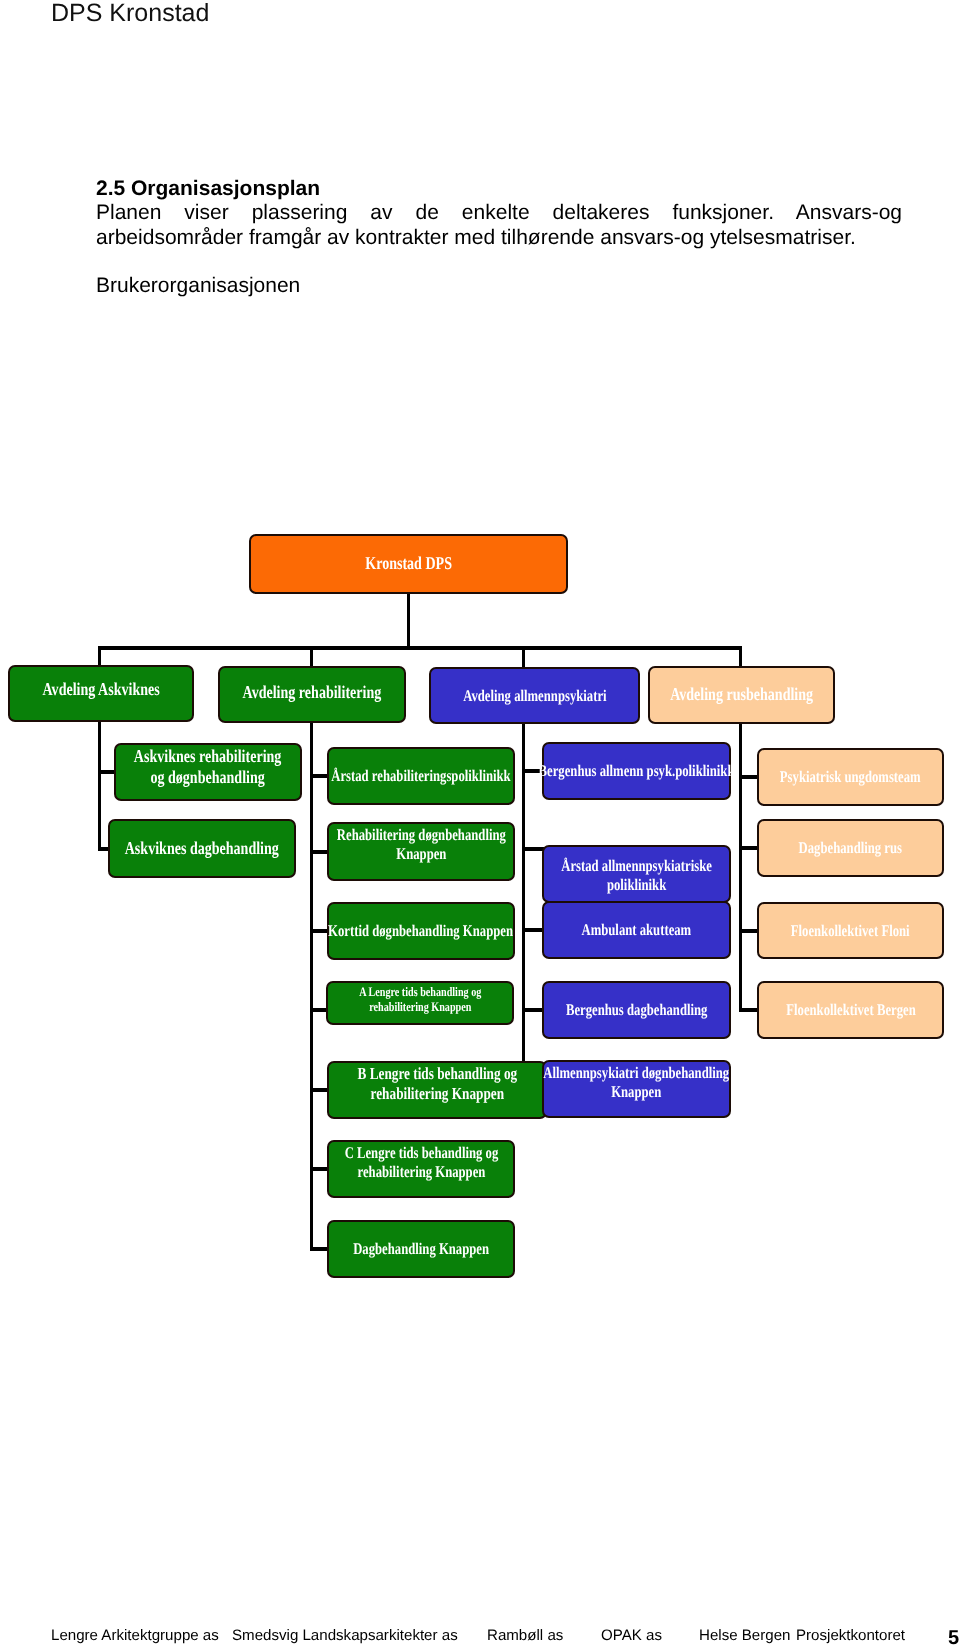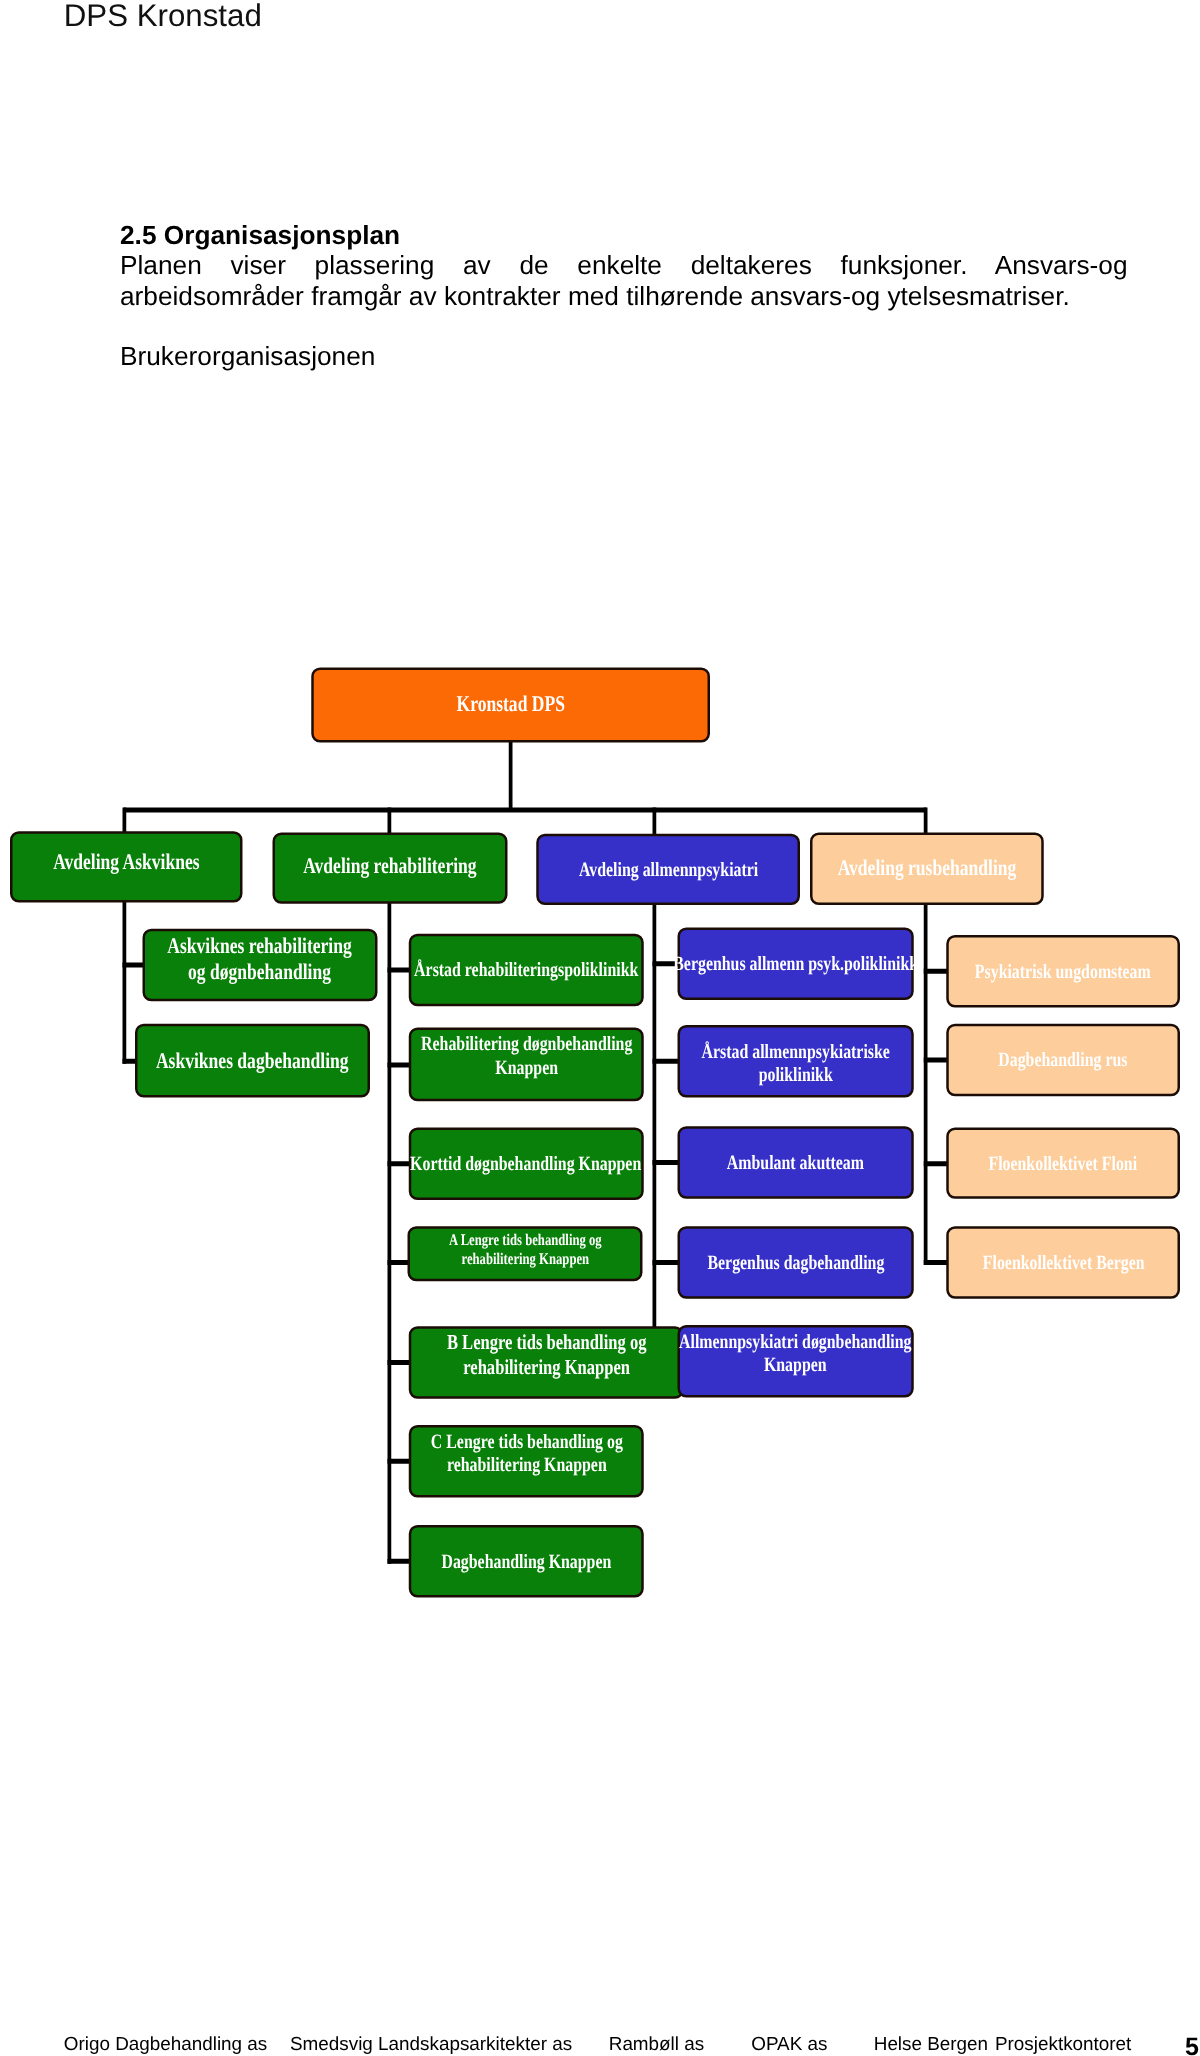--- a/index.html
+++ b/index.html
@@ -20,21 +20,21 @@
   .node .tx{display:inline-block;transform:scaleX(0.78);}
   .lnk{position:absolute;background:#000000;}
   .node.root{background:#FC6A05;}
   .node.green{background:#098009;}
   .node.blue{background:#3630C8;}
   .node.peach{background:#FDCD9B;}
   .node.up5{padding-bottom:19px;}
   .node.up4{padding-bottom:15px;}
   .node.up3{padding-bottom:13px;}
   .node.two{align-items:flex-start;padding-top:1px;}
-  .node.two.dn8{padding-top:9px;}
+  .node.two.dn8{padding-top:9px;margin-top:25px;}
 </style>
 </head>
 <body>
 
 <div class="page">
 
   <div id="doc-header">DPS Kronstad</div>
 
   <div id="sec-title">2.5 Organisasjonsplan</div>
   <div id="body-para">Planen viser plassering av de enkelte deltakeres funksjoner. Ansvars-og arbeidsområder framgår av kontrakter med tilhørende ansvars-og ytelsesmatriser.</div>
@@ -91,21 +91,21 @@
     <div class="node blue two" style="left:542px;top:1060px;width:189px;height:58px;font-size:16.3px"><span class="tx">Allmennpsykiatri døgnbehandling
 Knappen</span></div>
     <div class="node peach up3" style="left:648px;top:666px;width:187px;height:58px;font-size:18px"><span class="tx">Avdeling rusbehandling</span></div>
     <div class="node peach" style="left:757px;top:748px;width:187px;height:58px;font-size:16.3px"><span class="tx">Psykiatrisk ungdomsteam</span></div>
     <div class="node peach" style="left:757px;top:819px;width:187px;height:58px;font-size:16.3px"><span class="tx">Dagbehandling rus</span></div>
     <div class="node peach" style="left:757px;top:902px;width:187px;height:57px;font-size:16.3px"><span class="tx">Floenkollektivet Floni</span></div>
     <div class="node peach up3" style="left:757px;top:981px;width:187px;height:58px;font-size:16.3px"><span class="tx">Floenkollektivet Bergen</span></div>
   </div>
 
   <div id="footer">
-    <span class="ft" style="left:51px">Origo Dagbehandling as</span>
+    <span class="ft" style="left:51px">Lengre Arkitektgruppe as</span>
     <span class="ft" style="left:232px">Smedsvig Landskapsarkitekter as</span>
     <span class="ft" style="left:487px">Rambøll as</span>
     <span class="ft" style="left:601px">OPAK as</span>
     <span class="ft" style="left:699px">Helse Bergen</span>
     <span class="ft" style="left:796px">Prosjektkontoret</span>
     <span id="page-num">5</span>
   </div>
 
 </div>
 

